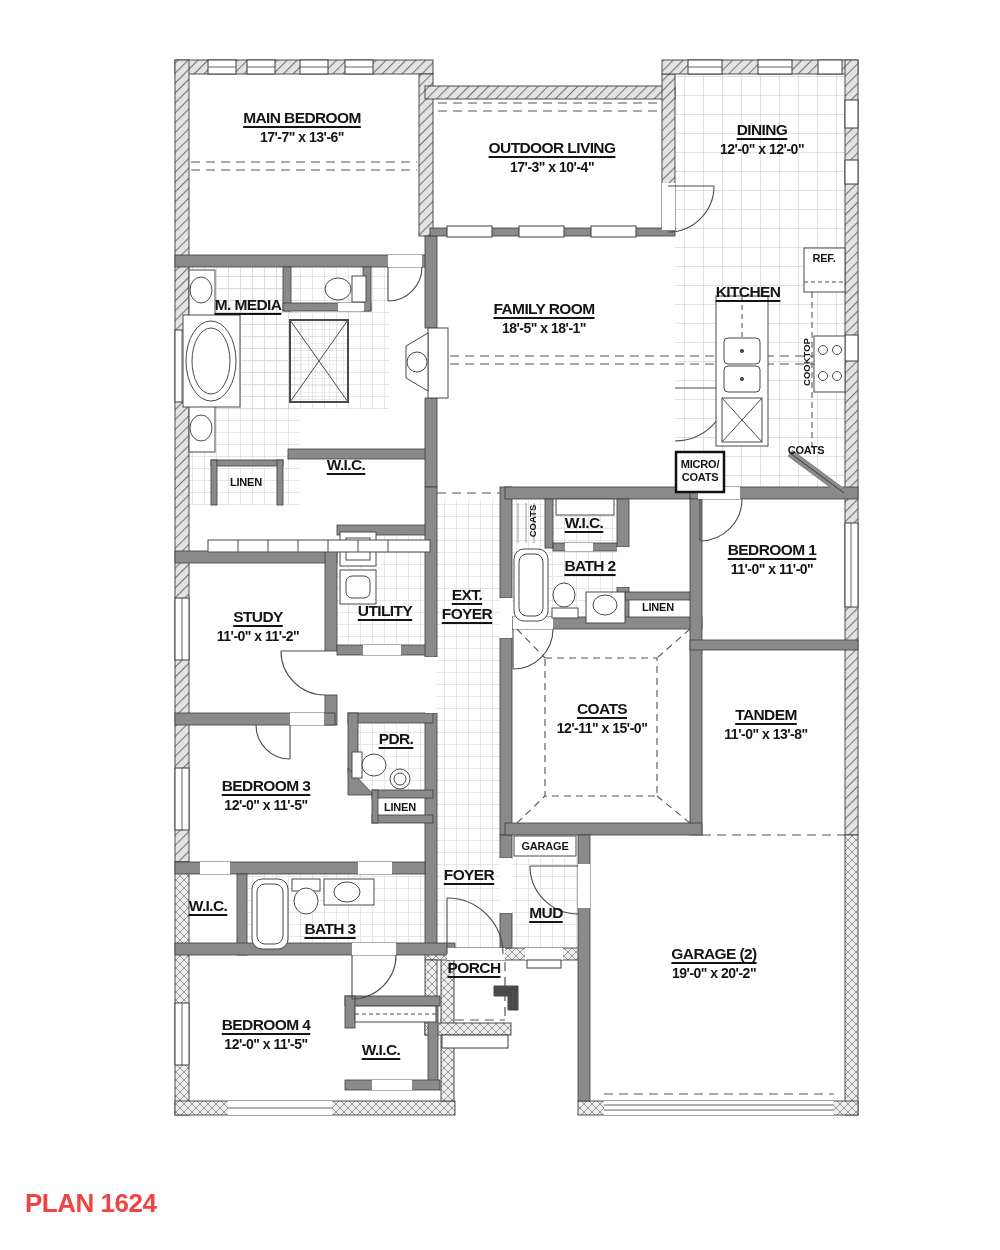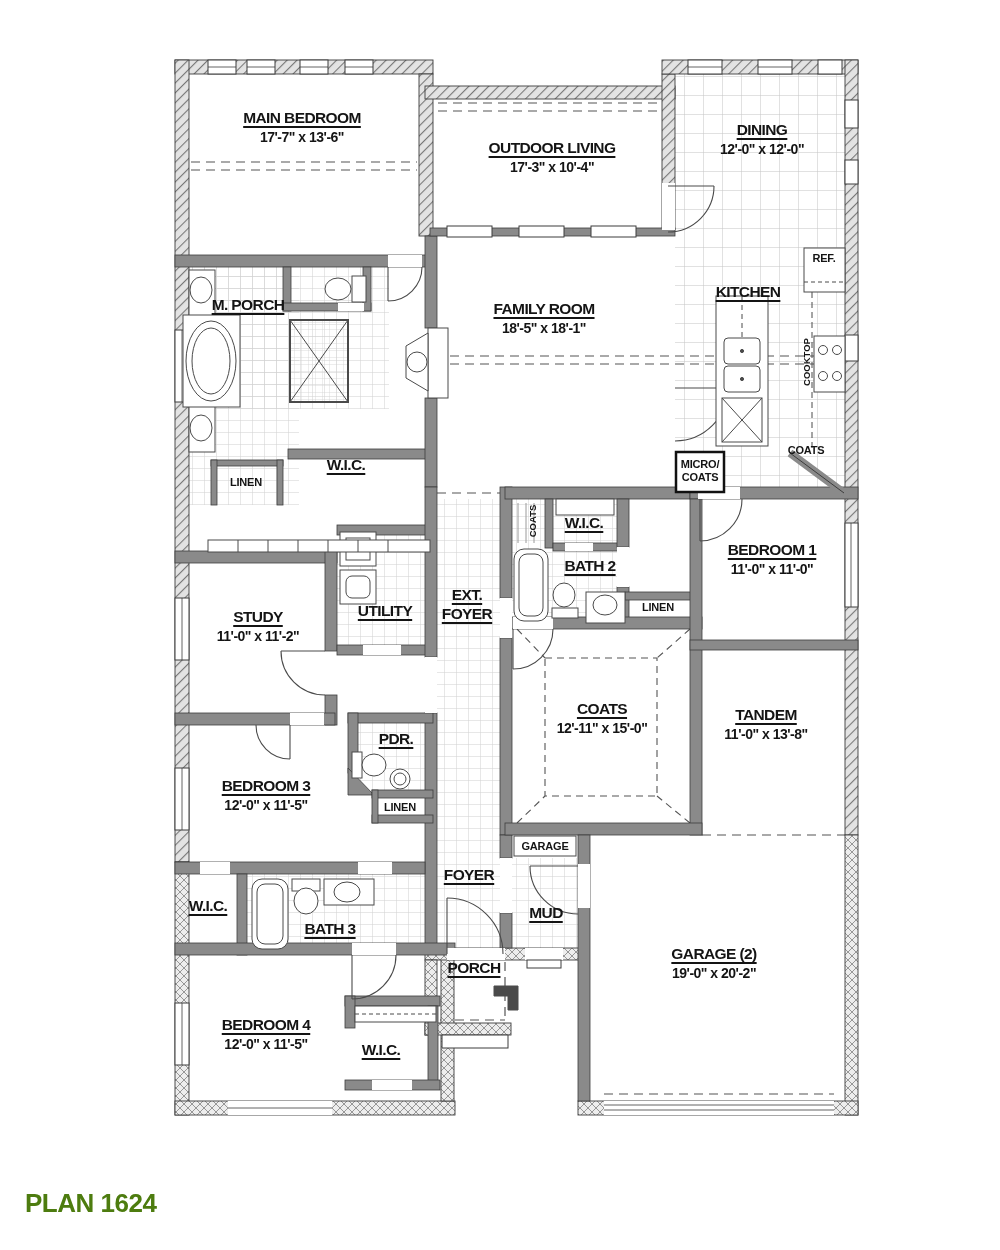--- a/index.html
+++ b/index.html
@@ -11,21 +11,21 @@
   .lbl span{display:block;}
   .rn{font-size:15.5px;letter-spacing:-0.6px;text-decoration:underline;
       text-underline-offset:3px;text-decoration-thickness:1.5px;}
   .rd{font-size:14px;letter-spacing:-0.5px;margin-top:1px;}
   .sm{position:absolute;transform:translateX(-50%);font-weight:bold;color:#141414;
       font-size:11px;letter-spacing:-0.2px;white-space:nowrap;text-align:center;line-height:1.15;}
   .sm span{display:block;}
   .vert{position:absolute;transform:translate(-50%,-50%) rotate(-90deg);transform-origin:center;
         font-weight:bold;color:#141414;font-size:9.5px;letter-spacing:0px;white-space:nowrap;}
   .title{position:absolute;left:25px;top:1188px;font-size:26px;font-weight:bold;
-         color:#4d7c0f;letter-spacing:-0.5px;}
+         color:#ef4444;letter-spacing:-0.5px;}
 </style>
 </head>
 <body>
 
 <div id="stage">
 
 <svg id="planSvg" width="1000" height="1250" viewBox="0 0 1000 1250">
   <defs>
     <pattern id="tileS" width="12" height="12" patternUnits="userSpaceOnUse">
       <path d="M12 0H0V12" fill="none" stroke="#cfcfcf" stroke-width="1"></path>
@@ -346,21 +346,21 @@
     <span class="rd">12'-0" x 12'-0"</span>
   </div>
   <div class="lbl" style="left:748px;top:283px">
     <span class="rn">KITCHEN</span>
   </div>
   <div class="lbl" style="left:544px;top:300px">
     <span class="rn">FAMILY ROOM</span>
     <span class="rd">18'-5" x 18'-1"</span>
   </div>
   <div class="lbl" style="left:248px;top:296px">
-    <span class="rn">M. PORCH</span>
+    <span class="rn">M. MEDIA</span>
   </div>
   <div class="lbl" style="left:346px;top:456px">
     <span class="rn">W.I.C.</span>
   </div>
   <div class="lbl" style="left:258px;top:608px">
     <span class="rn">STUDY</span>
     <span class="rd">11'-0" x 11'-2"</span>
   </div>
   <div class="lbl" style="left:385px;top:602px">
     <span class="rn">UTILITY</span>

